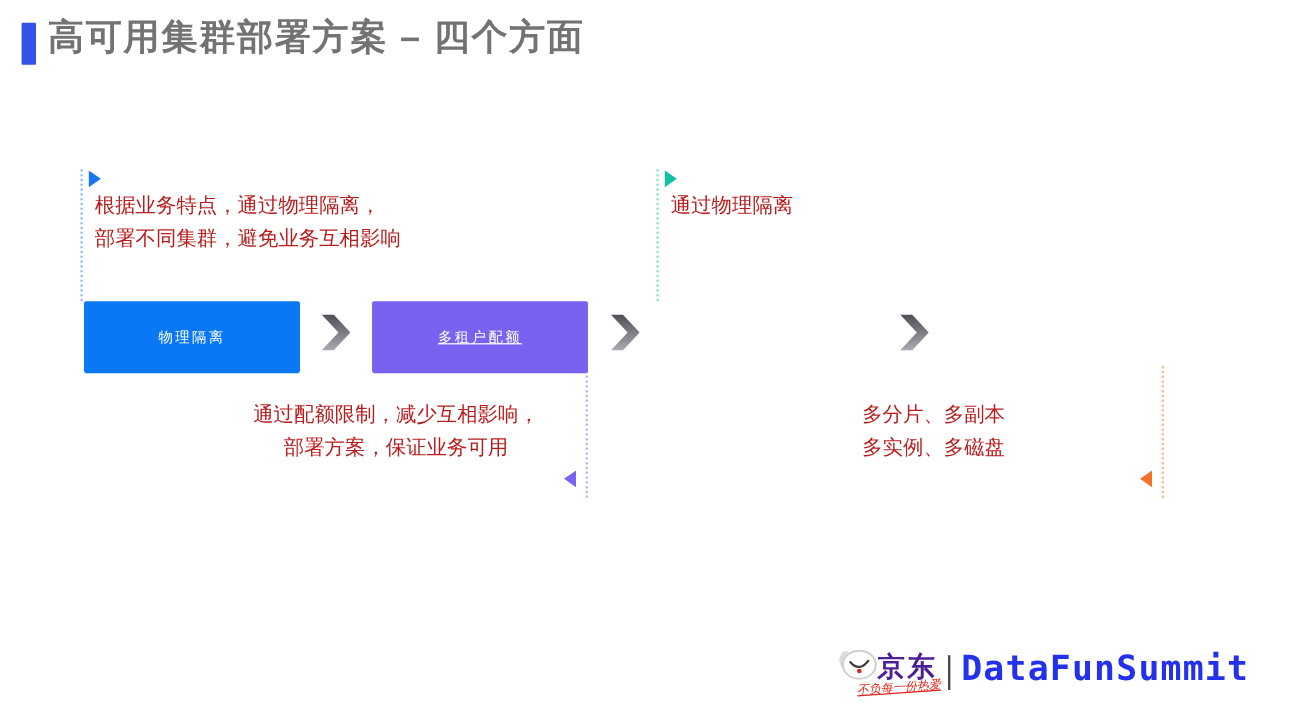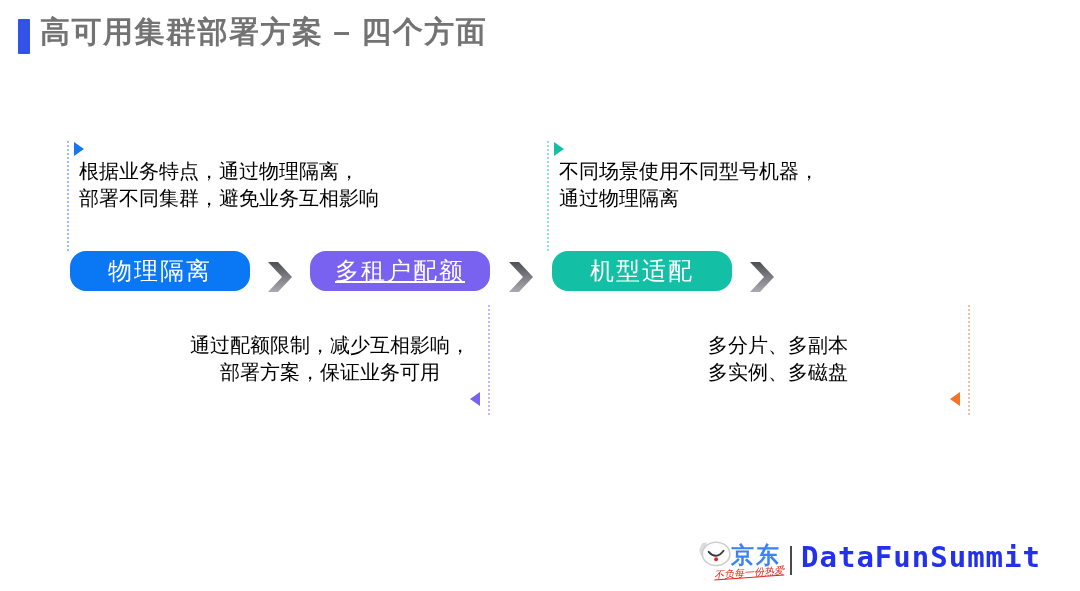--- a/index.html
+++ b/index.html
@@ -27,27 +27,27 @@
     position:absolute;width:0;height:0;
     border-top:7px solid transparent;border-bottom:7px solid transparent;
     border-left:10px solid;
   }
   .tri-left{
     position:absolute;width:0;height:0;
     border-top:7px solid transparent;border-bottom:7px solid transparent;
     border-right:10px solid;
   }
   .ann{
-    position:absolute;font-size:20px;color:#000000;line-height:27px;white-space:nowrap;
+    position:absolute;font-size:17px;color:#b91c1c;line-height:27px;white-space:nowrap;
   }
   .ann.right{text-align:center;}
   
   .step{
-    position:absolute;top:251px;width:180px;height:40px;border-radius:16px;
-    color:#ffffff;font-size:24px;letter-spacing:2px;
+    position:absolute;top:251px;width:180px;height:60px;border-radius:2px;
+    color:#ffffff;font-size:12px;letter-spacing:2px;
     display:flex;align-items:center;justify-content:center;
   }
   .chev{position:absolute;top:262px;}
   
   .jd-mascot{position:absolute;left:696px;top:538px;}
   .jd-wordmark{
     position:absolute;left:731px;top:540px;margin:0;
     font-size:23px;font-weight:bold;letter-spacing:2px;white-space:nowrap;
   }
   .jd-slogan{
@@ -84,27 +84,25 @@
   <div class="vline" style="left: 67px; top: 141px; height: 110px; border-left-color: rgb(22, 119, 240);"></div>
   <div class="tri-right" style="left: 74px; top: 142px; border-left-color: rgb(22, 119, 240);"></div>
   <div class="ann" style="left:79px;top:158px">
     <div>根据业务特点，通过物理隔离，</div>
     <div>部署不同集群，避免业务互相影响</div>
   </div>
 
   <div class="vline" style="left: 547px; top: 141px; height: 110px; border-left-color: rgb(20, 191, 166);"></div>
   <div class="tri-right" style="left: 554px; top: 142px; border-left-color: rgb(20, 191, 166);"></div>
   <div class="ann" style="left:559px;top:158px">
-    <div>不同场景使用不同型号机器，</div>
     <div>通过物理隔离</div>
   </div>
 
   <div class="step" style="left: 70px; background-color: rgb(10, 120, 245);">物理隔离</div>
   <div class="step" style="left: 310px; background-color: rgb(122, 98, 240); text-decoration: underline;">多租户配额</div>
-  <div class="step" style="left: 552px; background-color: rgb(19, 191, 165);">机型适配</div>
 
   <svg class="chev" style="left:266px" width="26" height="30" viewBox="0 0 26 30">
     <polygon points="2,0 12,0 26,15 12,30 2,30 16,15" fill="url(#chevGrad)"></polygon>
   </svg>
   <svg class="chev" style="left:507px" width="26" height="30" viewBox="0 0 26 30">
     <polygon points="2,0 12,0 26,15 12,30 2,30 16,15" fill="url(#chevGrad)"></polygon>
   </svg>
   <svg class="chev" style="left:748px" width="26" height="30" viewBox="0 0 26 30">
     <polygon points="2,0 12,0 26,15 12,30 2,30 16,15" fill="url(#chevGrad)"></polygon>
   </svg>
@@ -122,18 +120,18 @@
     <div>多实例、多磁盘</div>
   </div>
   <div class="tri-left" style="left: 950px; top: 392px; border-right-color: rgb(242, 115, 43);"></div>
 
   <svg class="jd-mascot" width="36" height="34" viewBox="0 0 34 32">
     <path d="M6,5 Q1,11 5,17 L11,15 Q9,9 10,4 Z" fill="#dcdcdc"></path>
     <ellipse cx="19" cy="15" rx="13" ry="11" fill="#ffffff" stroke="#cfcfcf" stroke-width="1.5"></ellipse>
     <path d="M12,13 Q19,21 26,12" stroke="#3a3a3a" stroke-width="1.8" fill="none" stroke-linecap="round"></path>
     <circle cx="19" cy="20" r="1.8" fill="#e1251b"></circle>
   </svg>
-  <p class="jd-wordmark" style="color: #3b82f6;">京东</p>
+  <p class="jd-wordmark" style="color: #4c1d95;">京东</p>
   <div class="jd-slogan" style="color: rgb(225, 37, 27);">不负每一份热爱</div>
   <div class="logo-divider"></div>
   <p class="datafun-wordmark" style="color: rgb(35, 48, 236);">DataFunSummit</p>
 
 </div>
 
 </body></html>

